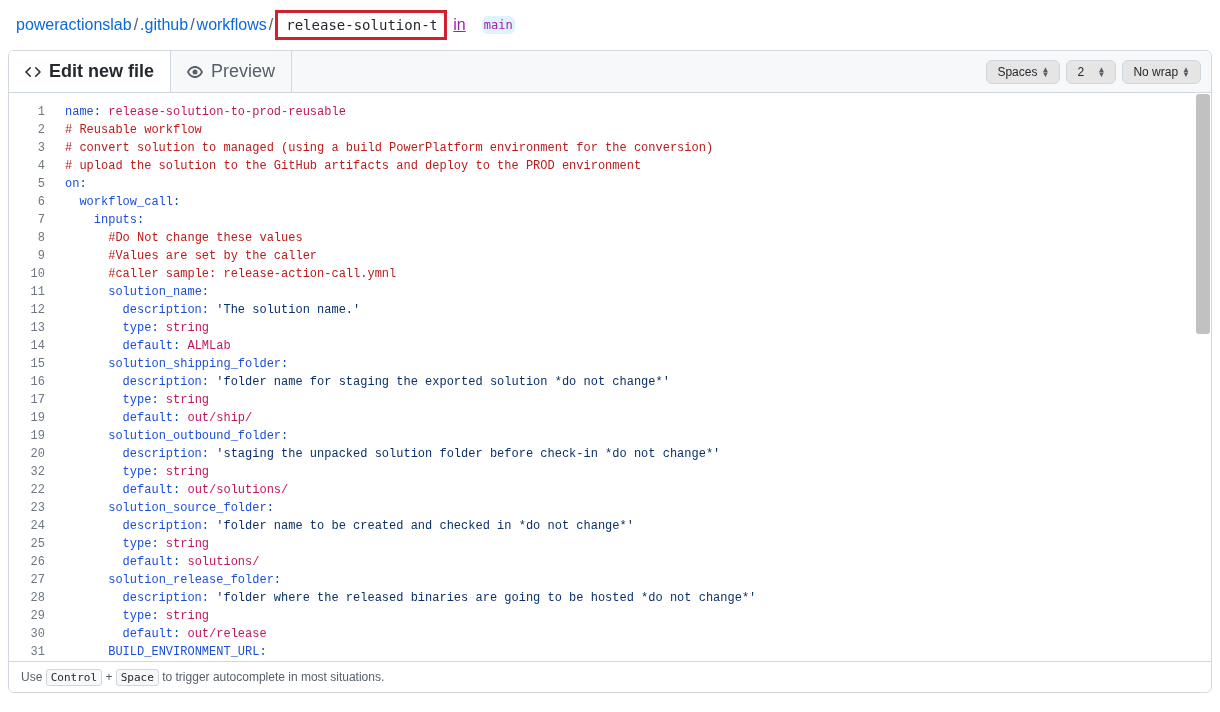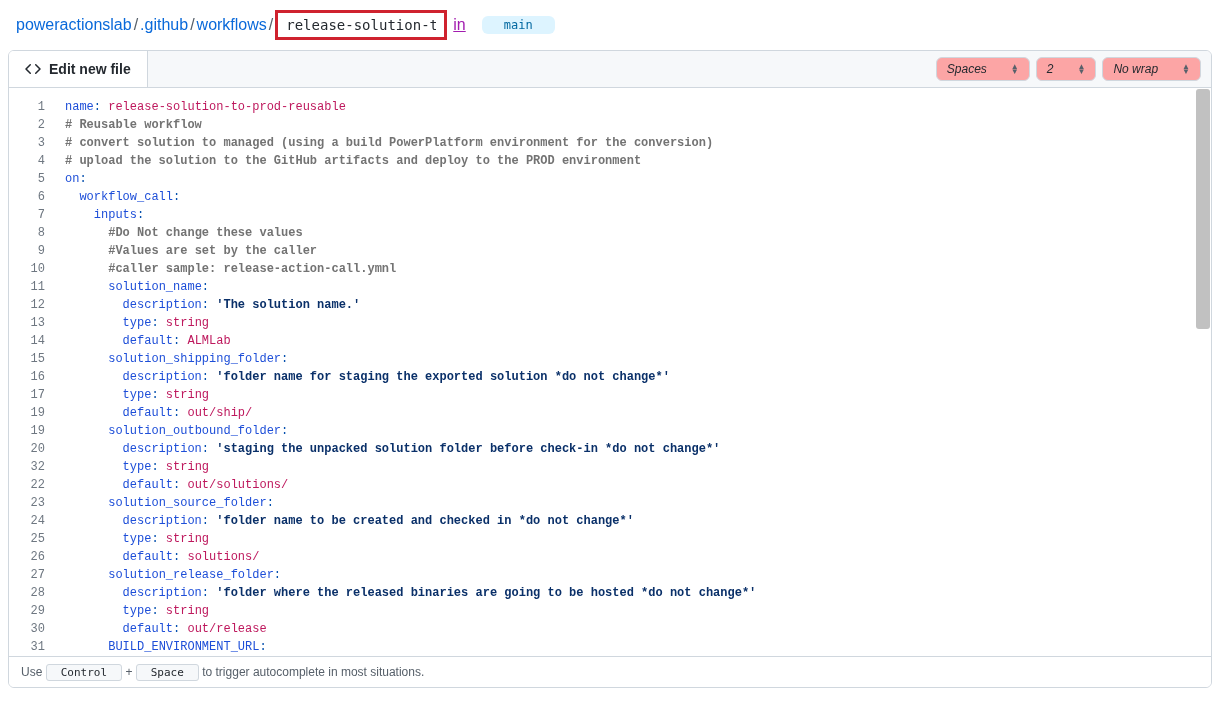--- a/index.html
+++ b/index.html
@@ -40,43 +40,43 @@
       color: #24292f;
     }
     .in-text {
       color: #a21caf;
       margin-left: 6px;
       margin-right: 16px;
       text-decoration: underline;
     }
     .branch-pill {
       background: #ddf4ff;
-      color: #0369a1;
+      color: #a21caf;
       font-family: ui-monospace, SFMono-Regular, Menlo, Consolas, monospace;
       font-size: 12px;
-      padding: 2px 22px;
+      padding: 2px 2px;
       border-radius: 6px;
     }
     .editor-frame {
       border: 1px solid #d0d7de;
       border-radius: 6px;
       overflow: hidden;
     }
     .tab-bar {
       display: flex;
       align-items: center;
       border-bottom: 1px solid #d0d7de;
       background: #f6f8fa;
     }
     .tab {
       display: flex;
       align-items: center;
       gap: 8px;
       padding: 10px 16px;
-      font-size: 14px;
+      font-size: 18px;
       cursor: pointer;
       color: #57606a;
       background: #f6f8fa;
       border-right: 1px solid #d0d7de;
     }
     .tab.active {
       background: #ffffff;
       color: #24292f;
       font-weight: 600;
     }
@@ -88,30 +88,29 @@
     }
     .dropdowns {
       display: flex;
       gap: 6px;
       padding-right: 10px;
     }
     .select-btn {
       display: flex;
       align-items: center;
       justify-content: space-between;
-      gap: 24px;
+      gap: 4px;
       border: 1px solid #d0d7de;
-      background: #fca5a5;
+      background: #e5e5e5;
       border-radius: 6px;
       padding: 4px 10px;
       font-size: 12px;
       color: #24292f;
       cursor: pointer;
       min-width: 50px;
-      font-style: italic;
     }
     .select-btn .caret-stack {
       display: flex;
       flex-direction: column;
       line-height: 5px;
       font-size: 8px;
       color: #57606a;
     }
     .editor-body {
       display: flex;
@@ -137,22 +136,22 @@
     }
     .line-num {
       height: 18px;
       padding-right: 4px;
     }
     .code-line {
       height: 18px;
     }
     .k-blue { color: #0550ae; }
     .k-green { color: #1d4ed8; }
-    .k-str { color: #0a3069; font-weight: bold; }
-    .k-comment { color: #737373; font-weight: bold; }
+    .k-str { color: #0a3069; }
+    .k-comment { color: #b91c1c; }
     .k-plain { color: #be185d; }
     .scrollbar-fake {
       position: absolute;
       right: 1px;
       top: 1px;
       width: 14px;
       height: 240px;
       background: #c1c1c1;
       border-radius: 3px;
     }
@@ -160,21 +159,21 @@
       border-top: 1px solid #d0d7de;
       padding: 8px 12px;
       font-size: 12px;
       color: #57606a;
       background: #ffffff;
     }
     .kbd {
       background: #f6f8fa;
       border: 1px solid #d0d7de;
       border-radius: 3px;
-      padding: 1px 14px;
+      padding: 1px 4px;
       font-family: ui-monospace, SFMono-Regular, Menlo, Consolas, monospace;
       font-size: 11px;
       color: #24292f;
     }
   </style>
 </head>
 <body>
 
 <div class="breadcrumb">
   <a href="#">poweractionslab</a>
@@ -190,20 +189,28 @@
 
 <div class="editor-frame">
   <div class="tab-bar">
     <div class="tab active">
       <span class="tab-icon">
         <svg width="16" height="16" viewBox="0 0 16 16" fill="currentColor">
             <path d="M4.72 3.22a.75.75 0 011.06 1.06L2.06 8l3.72 3.72a.75.75 0 11-1.06 1.06L.47 8.53a.75.75 0 010-1.06l4.25-4.25zm6.56 0a.75.75 0 10-1.06 1.06L13.94 8l-3.72 3.72a.75.75 0 101.06 1.06l4.25-4.25a.75.75 0 000-1.06l-4.25-4.25z"></path>
           </svg>
       </span>
       <span>Edit new file</span>
+    </div>
+    <div class="tab">
+      <span class="tab-icon">
+        <svg width="16" height="16" viewBox="0 0 16 16" fill="#57606a">
+            <path d="M8 2c3.5 0 6.5 2.5 8 6-1.5 3.5-4.5 6-8 6S1.5 11.5 0 8c1.5-3.5 4.5-6 8-6zm0 2C5.5 4 3.3 5.6 2 8c1.3 2.4 3.5 4 6 4s4.7-1.6 6-4c-1.3-2.4-3.5-4-6-4zm0 1.5a2.5 2.5 0 110 5 2.5 2.5 0 010-5z"></path>
+          </svg>
+      </span>
+      <span>Preview</span>
     </div>
     <div class="spacer"></div>
     <div class="dropdowns">
       <div class="select-btn">
         <span>Spaces</span>
         <span class="caret-stack">
             <span>▲</span>
             <span>▼</span>
           </span>
       </div>

